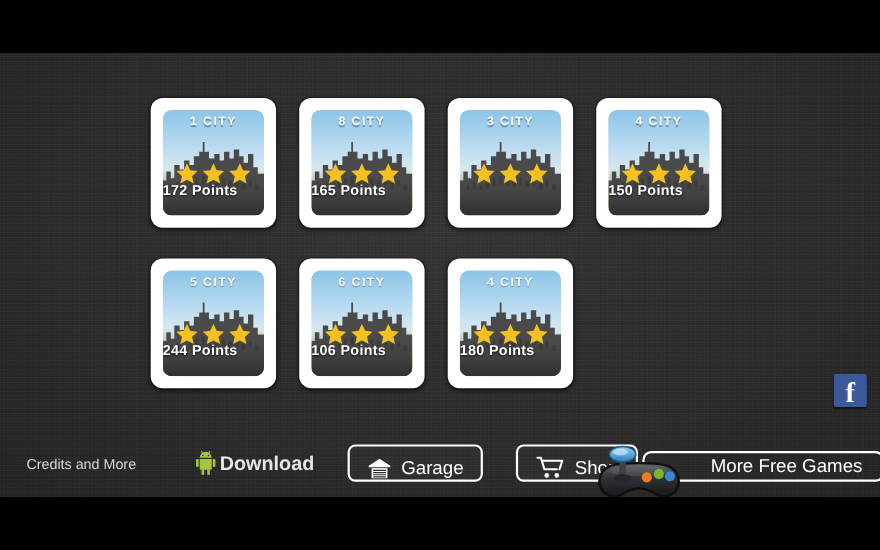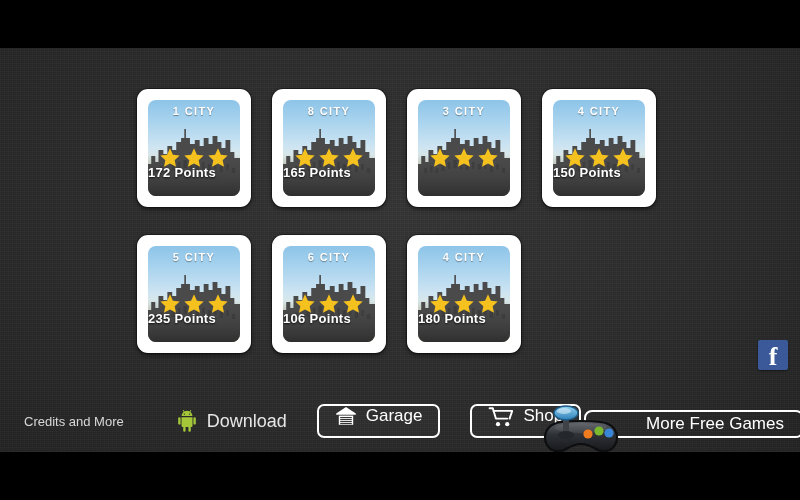--- a/index.html
+++ b/index.html
@@ -83,26 +83,26 @@
   
   #toolbar{
     position:absolute;left:12px;bottom:0;width:800px;height:62px;
     display:flex;align-items:center;z-index:25;
   }
   .tb-text{
     color:#d8d8d8;font-size:13px;margin-left:12px;cursor:pointer;
     white-space:nowrap;
   }
   .tb-download{
-    display:flex;align-items:center;gap:7px;margin-left:50px;cursor:pointer;
+    display:flex;align-items:center;margin-left:50px;cursor:pointer;font-weight:bold;
   }
   .tb-download .lbl{color:#e6e6e6;font-size:18px;}
 
   .pillbtn{
-    display:flex;align-items:flex-start;gap:9px;
+    display:flex;align-items:flex-end;gap:9px;
     height:34px;padding:0 16px;margin-left:30px;
     border:2px solid #ffffff;border-radius:7px;
     background:rgba(255,255,255,.02);
     color:#ffffff;font-size:17px;cursor:pointer;
     box-sizing:border-box;white-space:nowrap;
   }
   #morefree{
     position:absolute;right:8px;bottom:14px;
     display:flex;align-items:center;height:28px;
     border:2px solid #ffffff;border-radius:8px;
@@ -337,21 +337,21 @@
               <svg class="star" viewBox="0 0 24 23">
                   <path fill="#f5c11e" d="M12 1.5l3.2 6.9 7.4.9-5.5 5.1 1.5 7.3L12 18l-6.6 3.7 1.5-7.3L1.4 9.3l7.4-.9z"></path>
                 </svg>
               <svg class="star" viewBox="0 0 24 23">
                   <path fill="#f5c11e" d="M12 1.5l3.2 6.9 7.4.9-5.5 5.1 1.5 7.3L12 18l-6.6 3.7 1.5-7.3L1.4 9.3l7.4-.9z"></path>
                 </svg>
               <svg class="star" viewBox="0 0 24 23">
                   <path fill="#f5c11e" d="M12 1.5l3.2 6.9 7.4.9-5.5 5.1 1.5 7.3L12 18l-6.6 3.7 1.5-7.3L1.4 9.3l7.4-.9z"></path>
                 </svg>
             </div>
-            <div class="points">235  Points</div>
+            <div class="points">244  Points</div>
           </div>
         </div>
 
         <div class="card">
           <div class="card-inner">
             <div class="card-title">6  CITY</div>
             <div class="skyline">
               <svg viewBox="0 0 114 72" preserveAspectRatio="none" aria-hidden="true">
                 <path fill="#4a4a4a" d="M0,40 L4,40 L4,32 L9,32 L9,38 L13,38 L13,26 L19,26 L19,30 L24,30 L24,22 L30,22 L30,26 L35,26 L35,18 L41,18 L41,14 L45,14 L45,5 L47,5 L47,14 L52,14 L52,20 L58,20 L58,16 L64,16 L64,22 L69,22 L69,14 L75,14 L75,20 L80,20 L80,12 L86,12 L86,18 L91,18 L91,24 L96,24 L96,16 L102,16 L102,28 L107,28 L107,34 L114,34 L114,72 L0,72 Z"></path>
                 <g fill="#3c3c3c">

